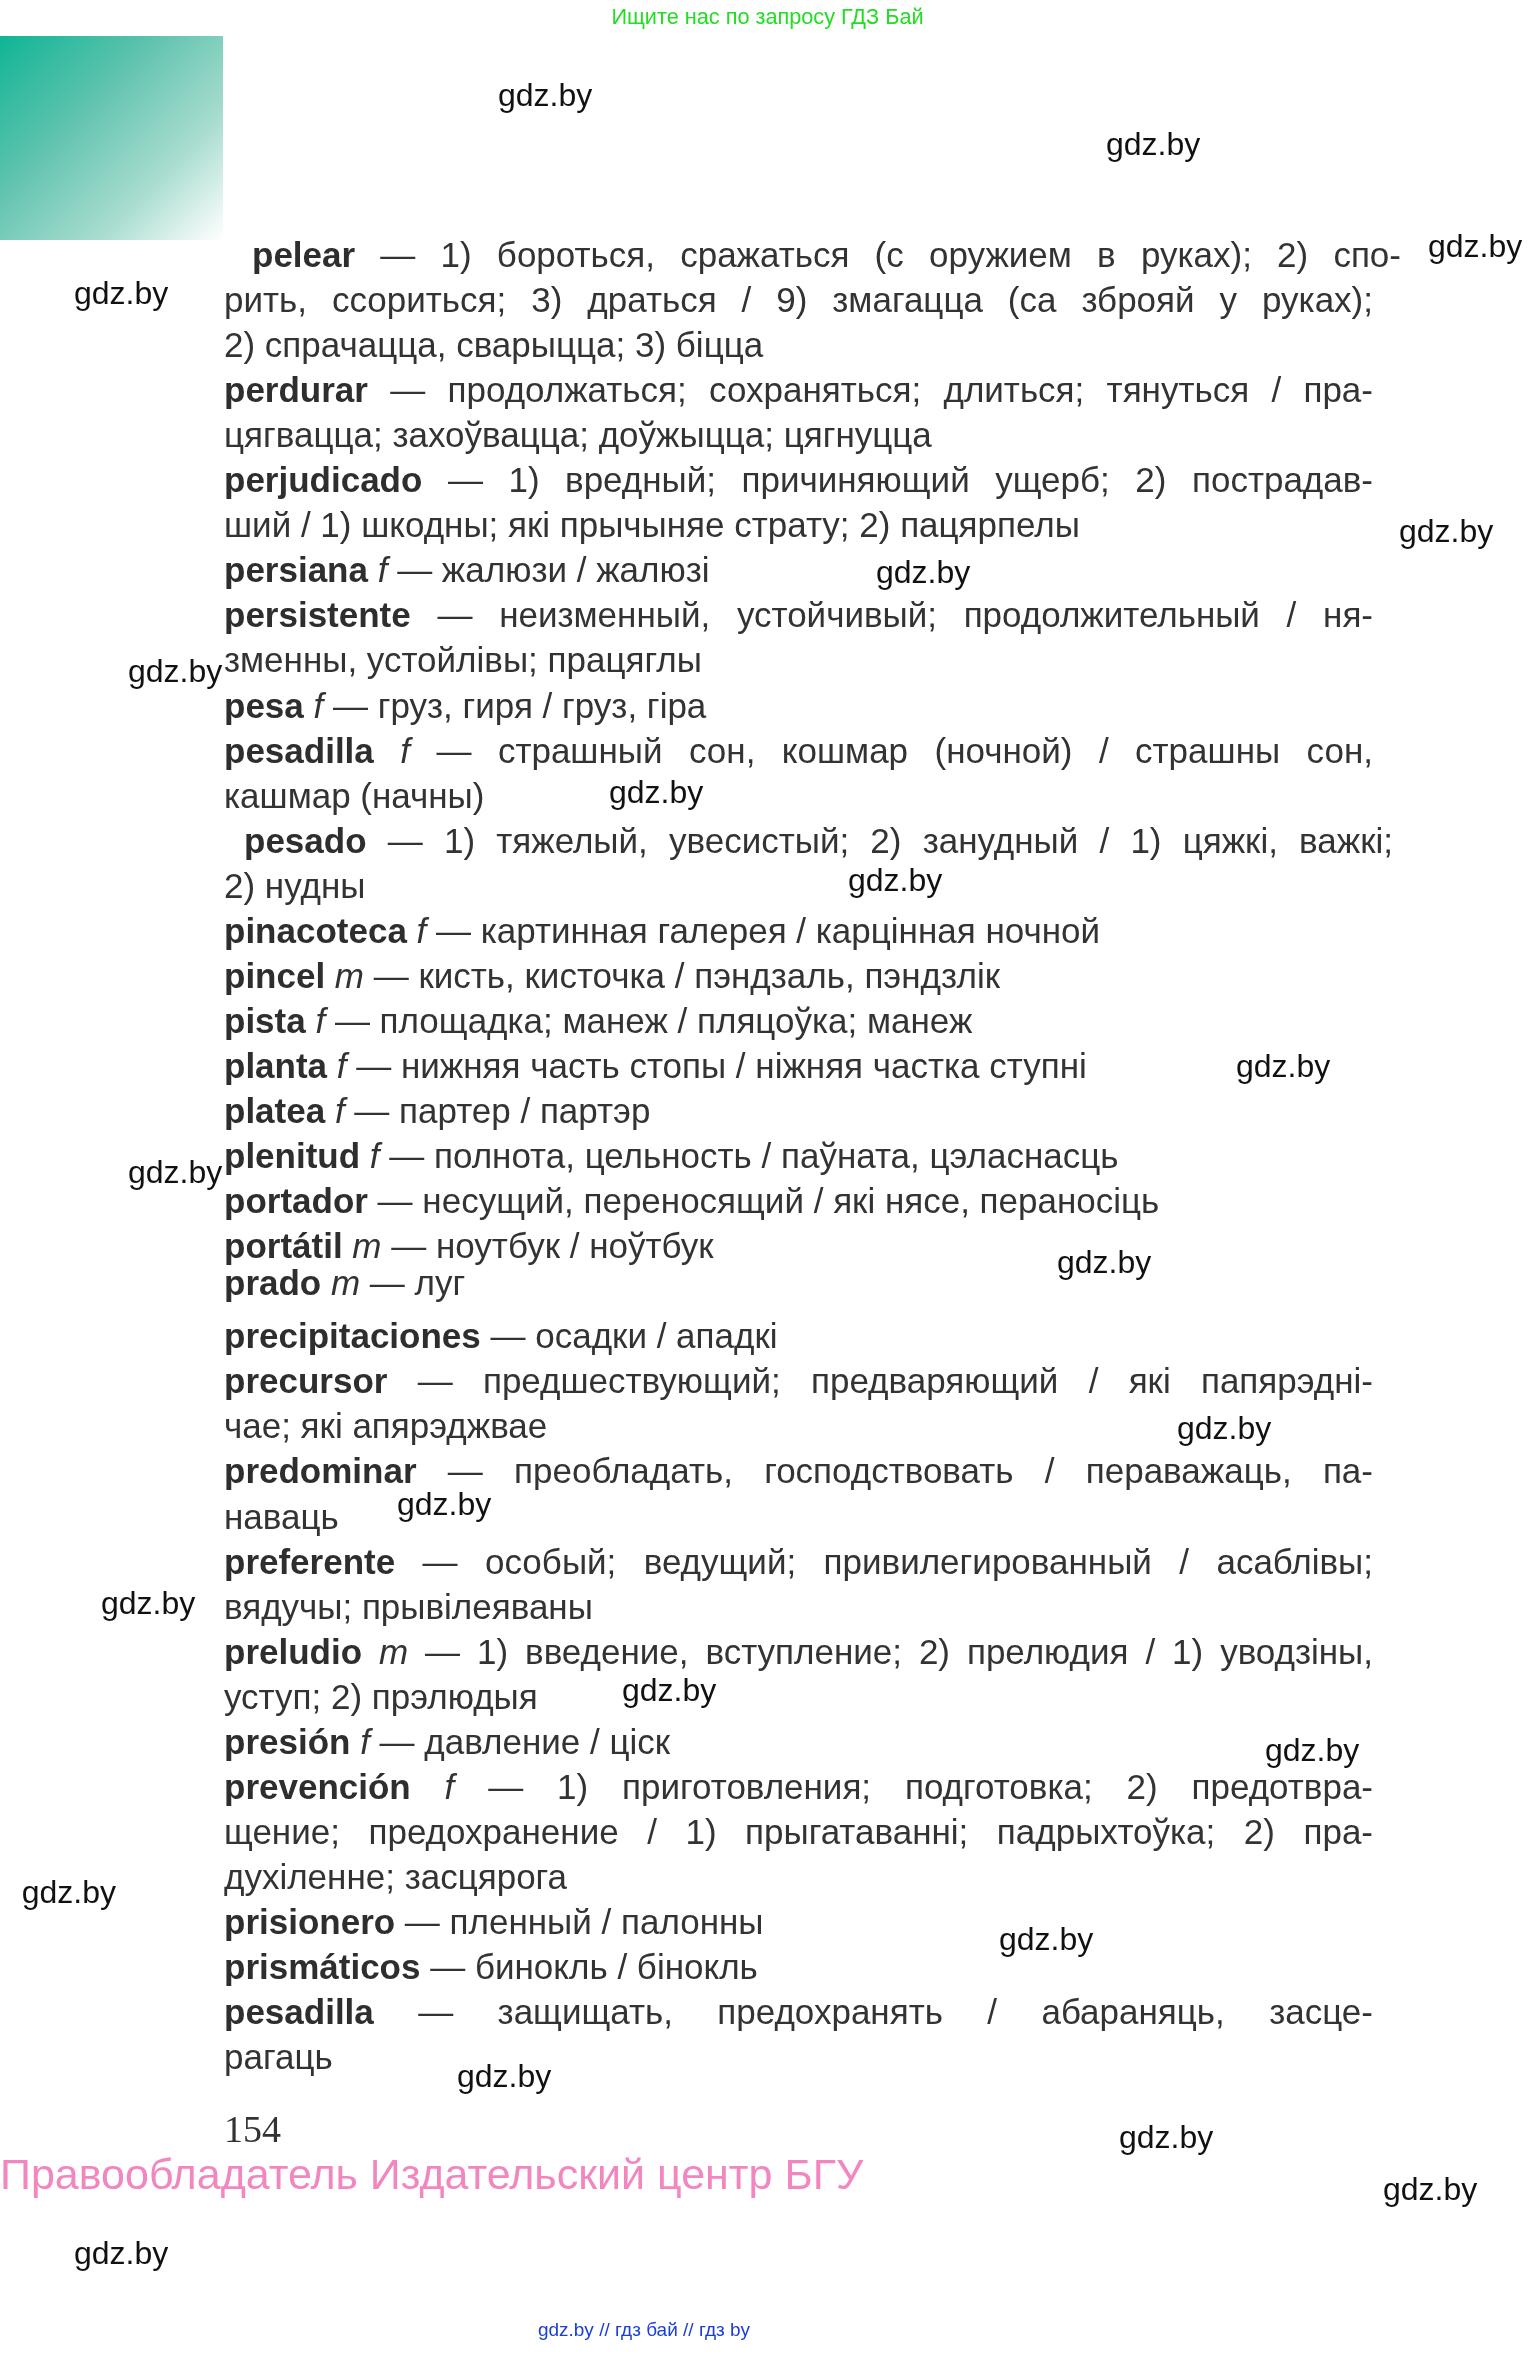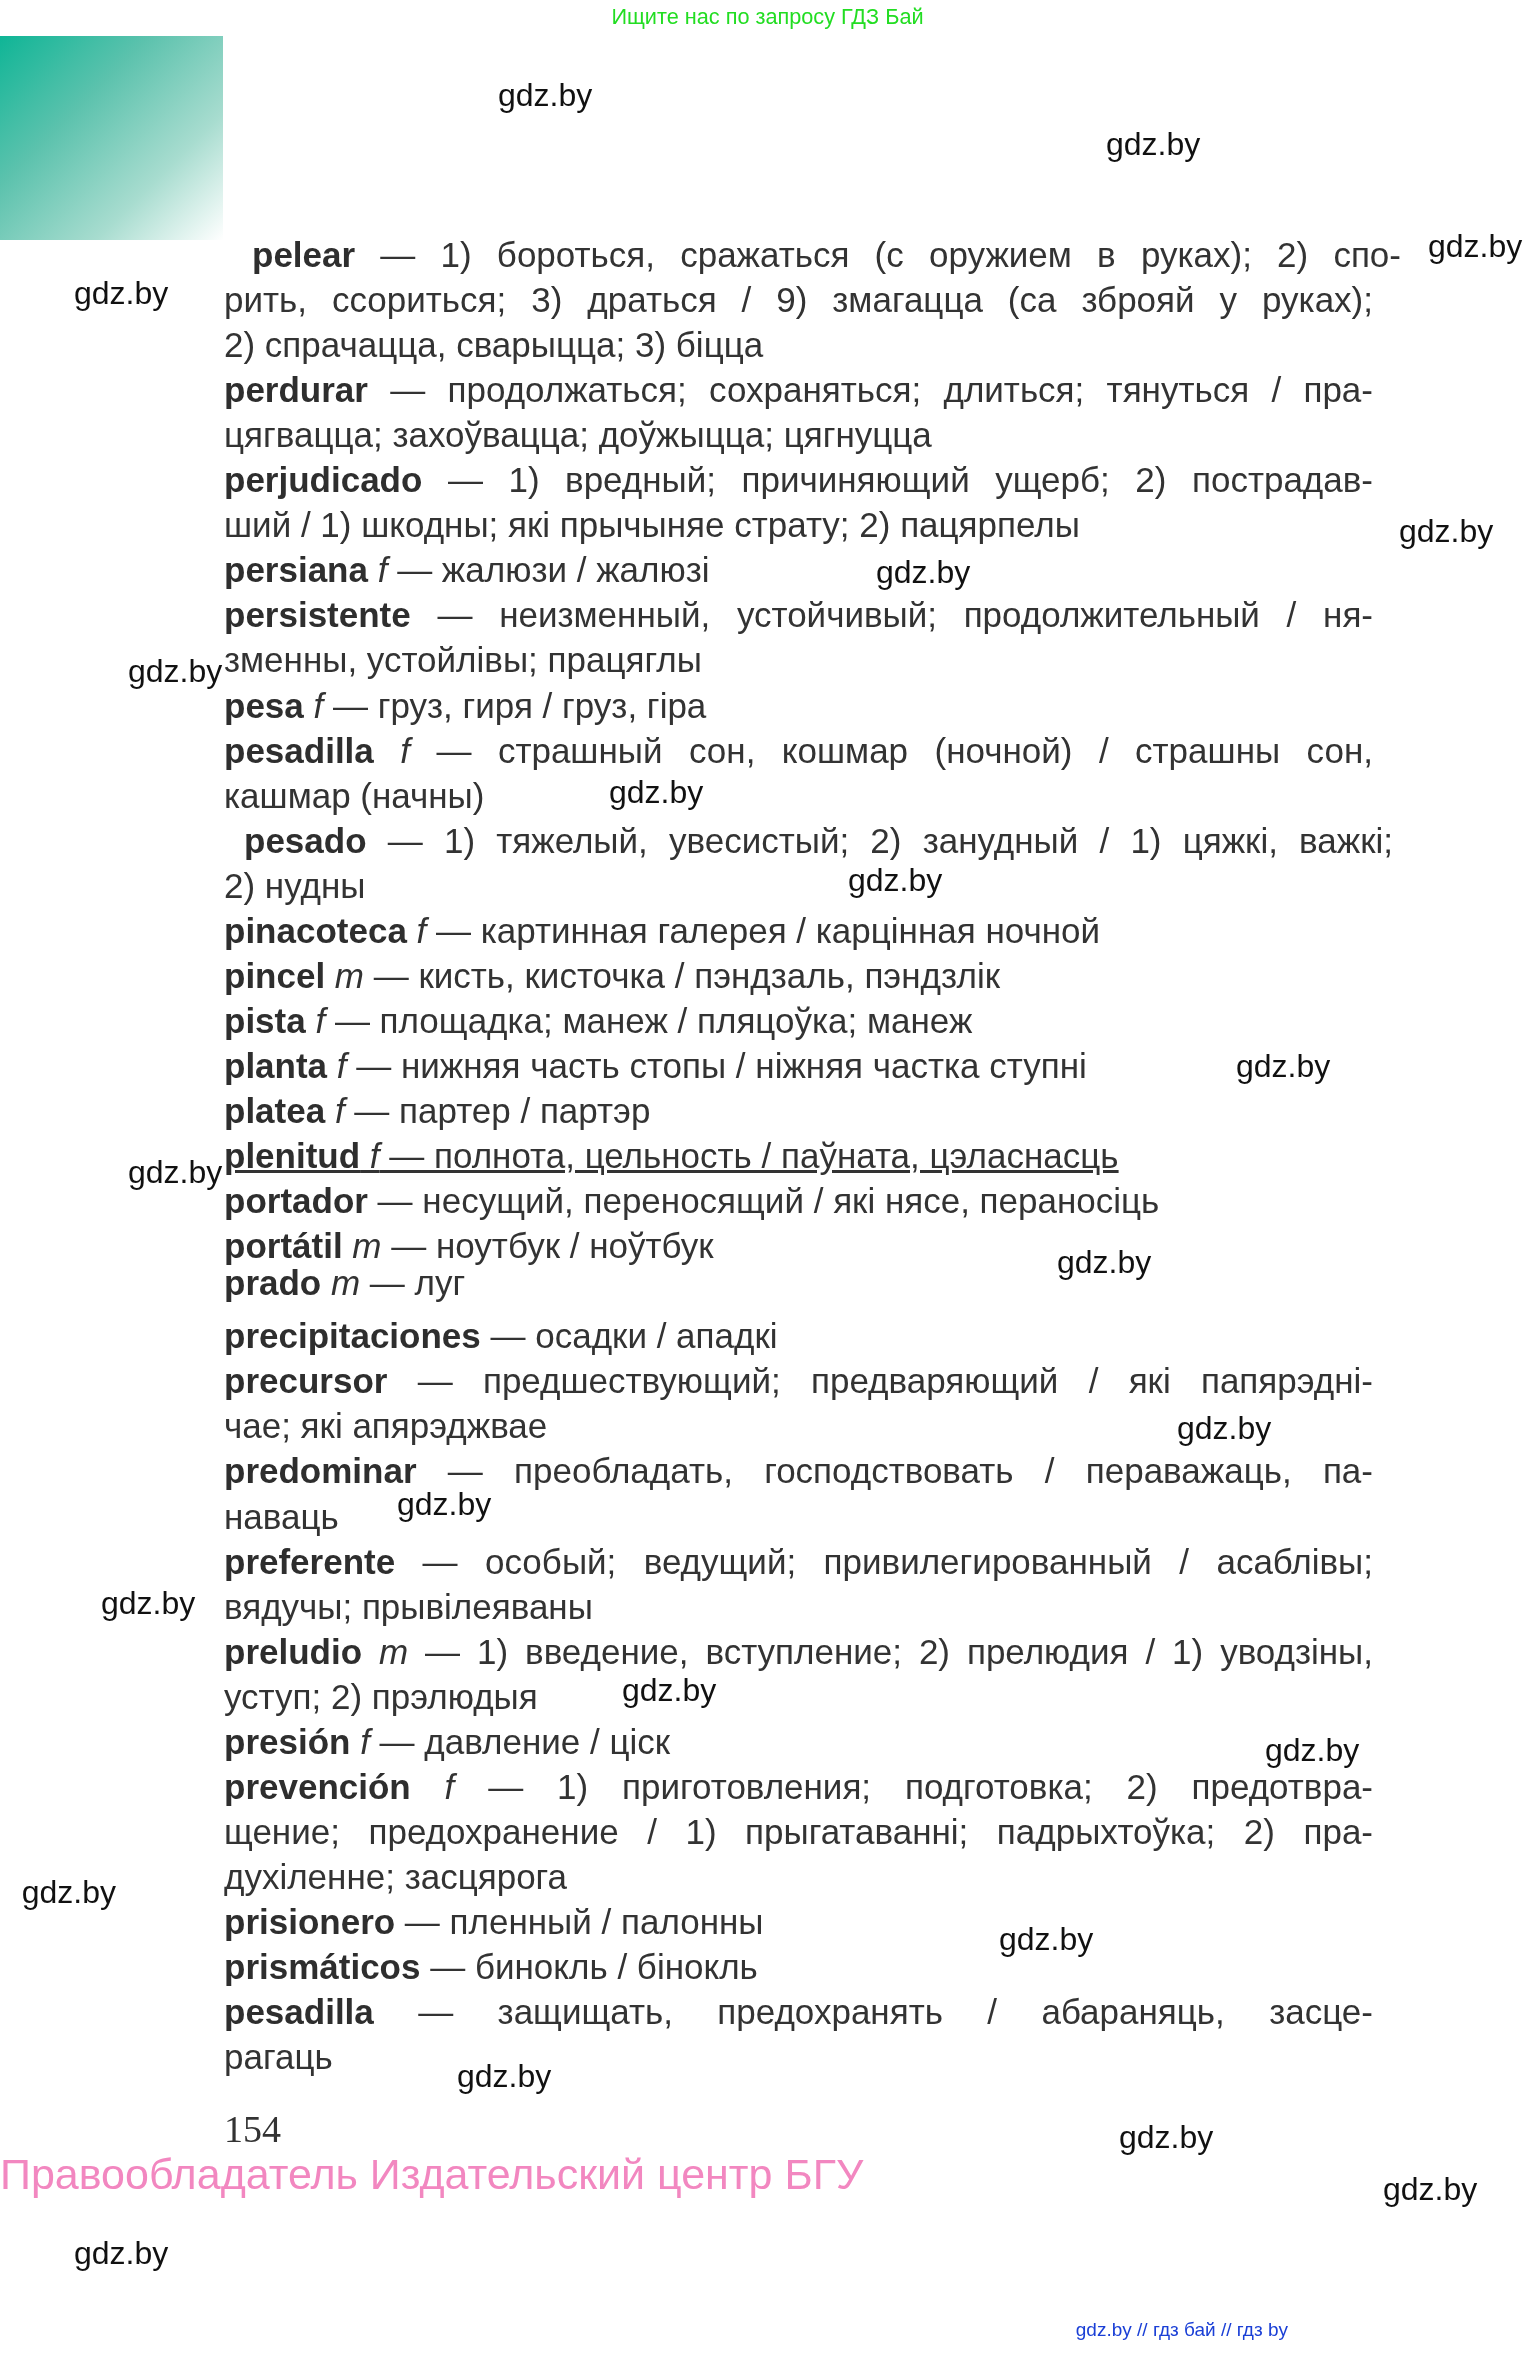--- a/index.html
+++ b/index.html
@@ -8,21 +8,21 @@
   .teal-block { position: absolute; left: 0; top: 36px; width: 223px; height: 204px;
     background: linear-gradient(135deg, #0fb596 0%, #5cc2ad 35%, #a7dccf 70%, #ffffff 100%); }
   .dict { position: absolute; left: 224px; top: 232px; width: 1149px; }
   .line { position: absolute; left: 0; width: 1149px; height: 45px; font-size: 35px; line-height: 45px; color: #333333; white-space: nowrap; }
   .line.justify { text-align: justify; text-align-last: justify; }
   .hw { font-weight: bold; color: #2e2e2e; }
   .gen { font-style: italic; }
   .wm { position: absolute; font-size: 32px; color: #111111; line-height: 28px; white-space: nowrap; }
   .page-num { position: absolute; left: 224px; top: 2107px; font-family: "Liberation Serif", serif; font-size: 38px; color: #333333; }
   .copyright { position: absolute; left: 0; width: 1467px; top: 2150px; text-align: left; font-size: 43px; color: #f287c0; }
-  .footer { position: absolute; left: 0; width: 1288px; top: 2319px; text-align: right; font-size: 19px; color: #1a3fd6; }
+  .footer { position: absolute; left: 0; width: 1288px; top: 2319px; text-align: center; font-size: 19px; color: #1a3fd6; }
 </style>
 </head>
 <body>
 
 <div class="top-banner">Ищите нас по запросу ГДЗ Бай</div>
 
 <div class="teal-block"></div>
 
 <div class="dict" id="dict">
     <div class="line justify" style="top: 0px; margin-left: 28px;"><span class="hw">pelear</span><span> — 1) бороться, сражаться (с оружием в руках); 2) спо-</span></div>
@@ -38,21 +38,21 @@
     <div class="line" style="top: 451px;"><span class="hw">pesa</span><span class="gen"> f</span><span> — груз, гиря / груз, гіра</span></div>
     <div class="line justify" style="top: 496px;"><span class="hw">pesadilla</span><span class="gen"> f</span><span> — страшный сон, кошмар (ночной) / страшны сон,</span></div>
     <div class="line" style="top: 541px;"><span>кашмар (начны)</span></div>
     <div class="line justify" style="top: 586px; margin-left: 20px;"><span class="hw">pesado</span><span> — 1) тяжелый, увесистый; 2) занудный / 1) цяжкі, важкі;</span></div>
     <div class="line" style="top: 631px;"><span>2) нудны</span></div>
     <div class="line" style="top: 676px;"><span class="hw">pinacoteca</span><span class="gen"> f</span><span> — картинная галерея / карцінная ночной</span></div>
     <div class="line" style="top: 721px;"><span class="hw">pincel</span><span class="gen"> m</span><span> — кисть, кисточка / пэндзаль, пэндзлік</span></div>
     <div class="line" style="top: 766px;"><span class="hw">pista</span><span class="gen"> f</span><span> — площадка; манеж / пляцоўка; манеж</span></div>
     <div class="line" style="top: 811px;"><span class="hw">planta</span><span class="gen"> f</span><span> — нижняя часть стопы / ніжняя частка ступні</span></div>
     <div class="line" style="top: 856px;"><span class="hw">platea</span><span class="gen"> f</span><span> — партер / партэр</span></div>
-    <div class="line" style="top: 901px; text-decoration: underline;"><span class="hw">plenitud</span><span class="gen"> f</span><span> — полнота, цельность / паўната, цэласнасць</span></div>
+    <div class="line" style="top: 901px;"><span class="hw">plenitud</span><span class="gen"> f</span><span> — полнота, цельность / паўната, цэласнасць</span></div>
     <div class="line" style="top: 946px;"><span class="hw">portador</span><span> — несущий, переносящий / які нясе, пераносіць</span></div>
     <div class="line" style="top: 991px;"><span class="hw">portátil</span><span class="gen"> m</span><span> — ноутбук / ноўтбук</span></div>
     <div class="line" style="top: 1028px;"><span class="hw">prado</span><span class="gen"> m</span><span> — луг</span></div>
     <div class="line" style="top: 1081px;"><span class="hw">precipitaciones</span><span>  — осадки / ападкі</span></div>
     <div class="line justify" style="top: 1126px;"><span class="hw">precursor</span><span> — предшествующий; предваряющий / які папярэдні-</span></div>
     <div class="line" style="top: 1171px;"><span>чае; які апярэджвае</span></div>
     <div class="line justify" style="top: 1216px;"><span class="hw">predominar</span><span> — преобладать, господствовать / пераважаць, па-</span></div>
     <div class="line" style="top: 1262px;"><span>наваць</span></div>
     <div class="line justify" style="top: 1307px;"><span class="hw">preferente</span><span> — особый; ведущий; привилегированный / асаблівы;</span></div>
     <div class="line" style="top: 1352px;"><span>вядучы; прывілеяваны</span></div>

